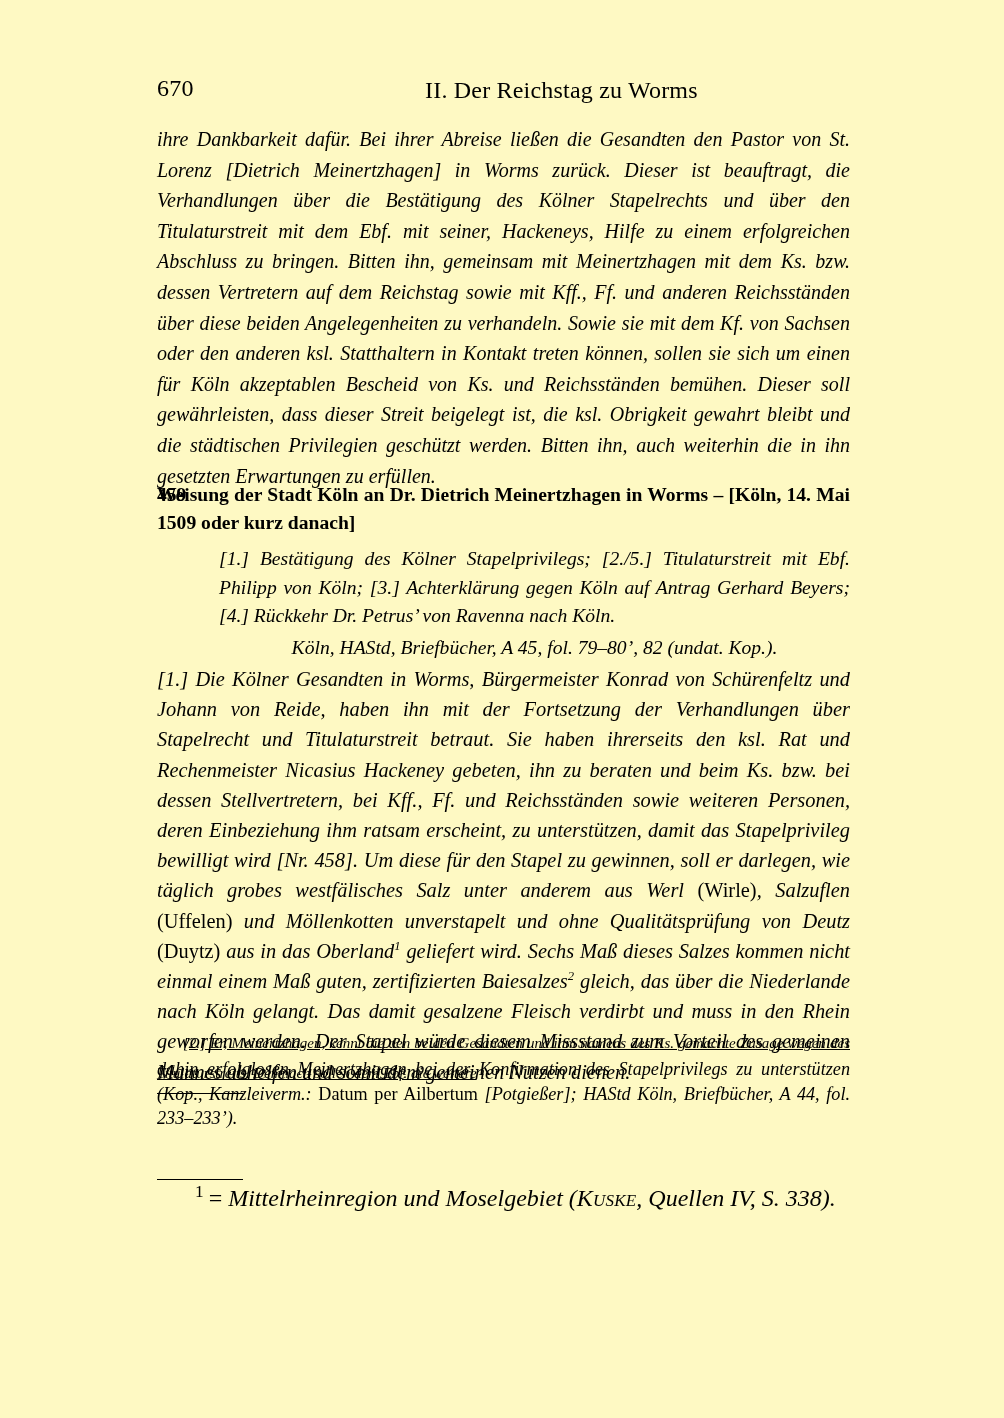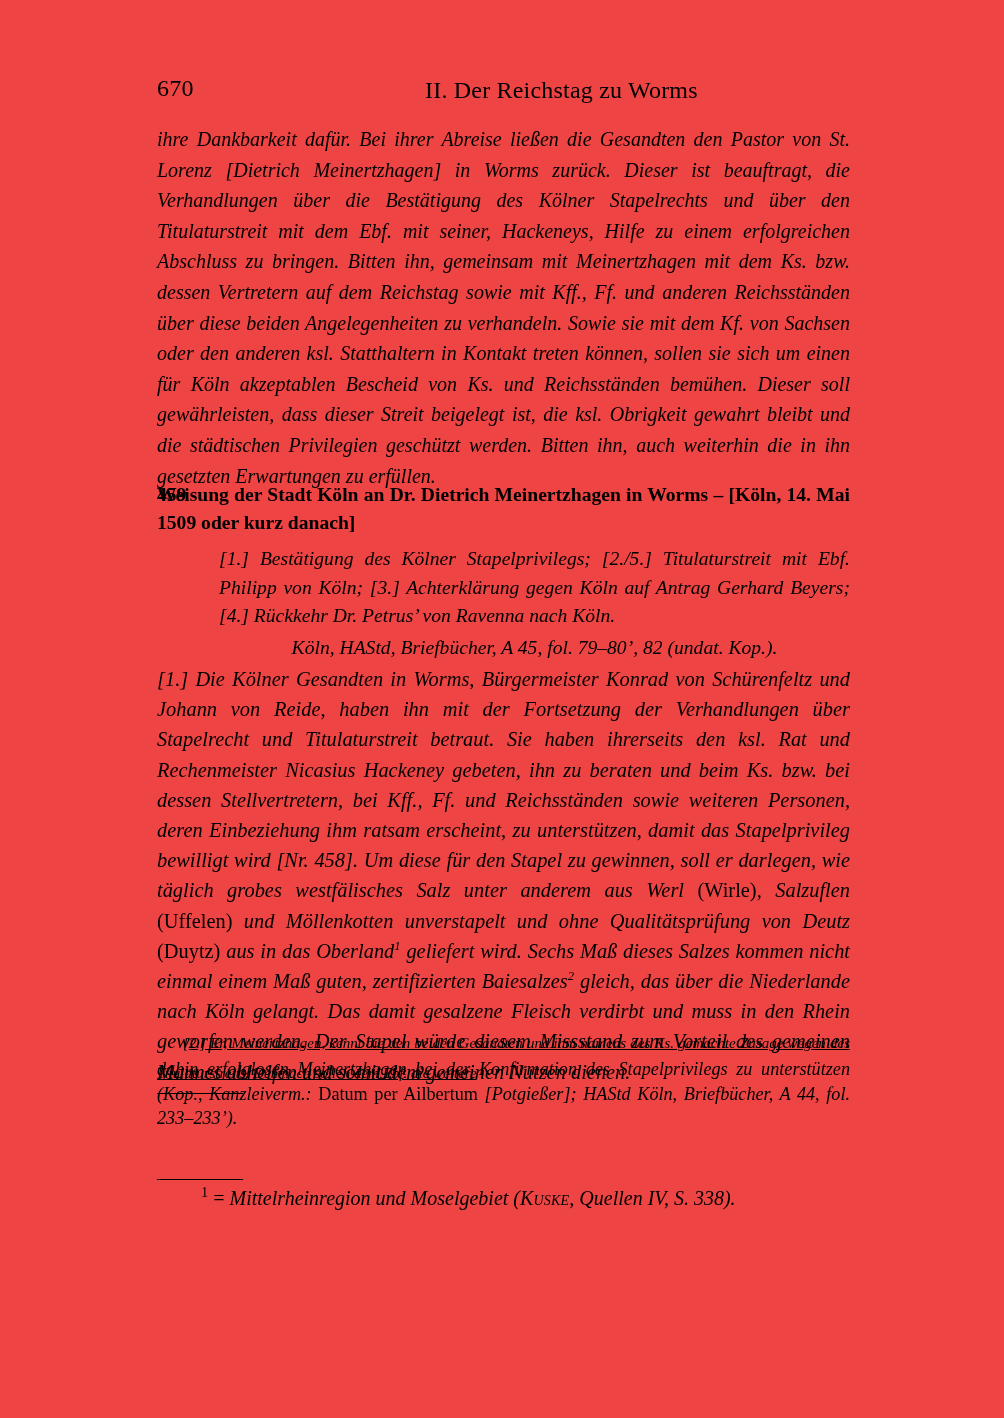--- a/index.html
+++ b/index.html
@@ -8,21 +8,21 @@
     background: #ffffff;
   }
   body {
     font-family: "Liberation Serif", "DejaVu Serif", serif;
     color: #000000;
   }
   .page {
     position: relative;
     width: 1004px;
     height: 1418px;
-    background: #ef4444;
+    background: #fef9c3;
     margin: 0 auto;
     overflow: hidden;
   }
 
   
   .runhead {
     position: absolute;
     left: 157px;
     top: 74px;
     width: 690px;
@@ -160,24 +160,24 @@
   #fn-cont {
     left: 157px;
     top: 1057px;
     width: 693px;
     font-size: 18.2px;
     line-height: 24.6px;
   }
 
   
   #fn-list {
-    left: 171px;
+    left: 165px;
     top: 1186px;
     width: 693px;
-    font-size: 20px;
+    font-size: 24px;
     line-height: 24.6px;
   }
   .fn-item {
     text-align: justify;
     margin: 0;
     text-indent: 30px;
   }
   .fn-item .marker {
     font-size: 72%;
     vertical-align: super;

